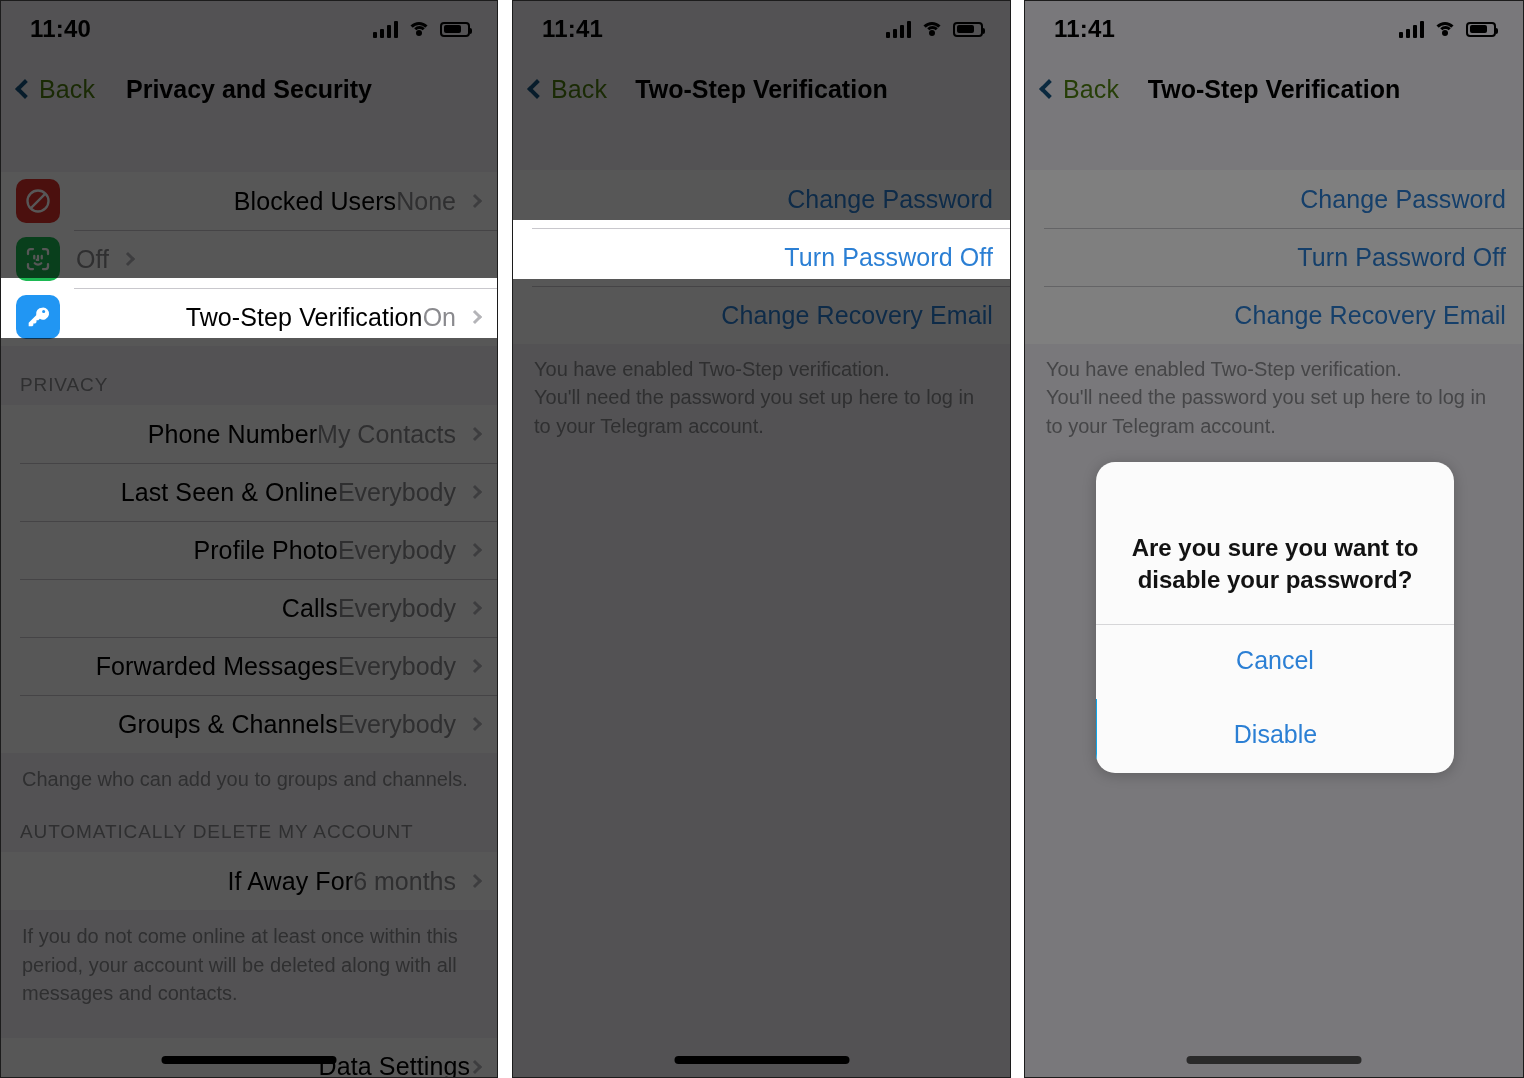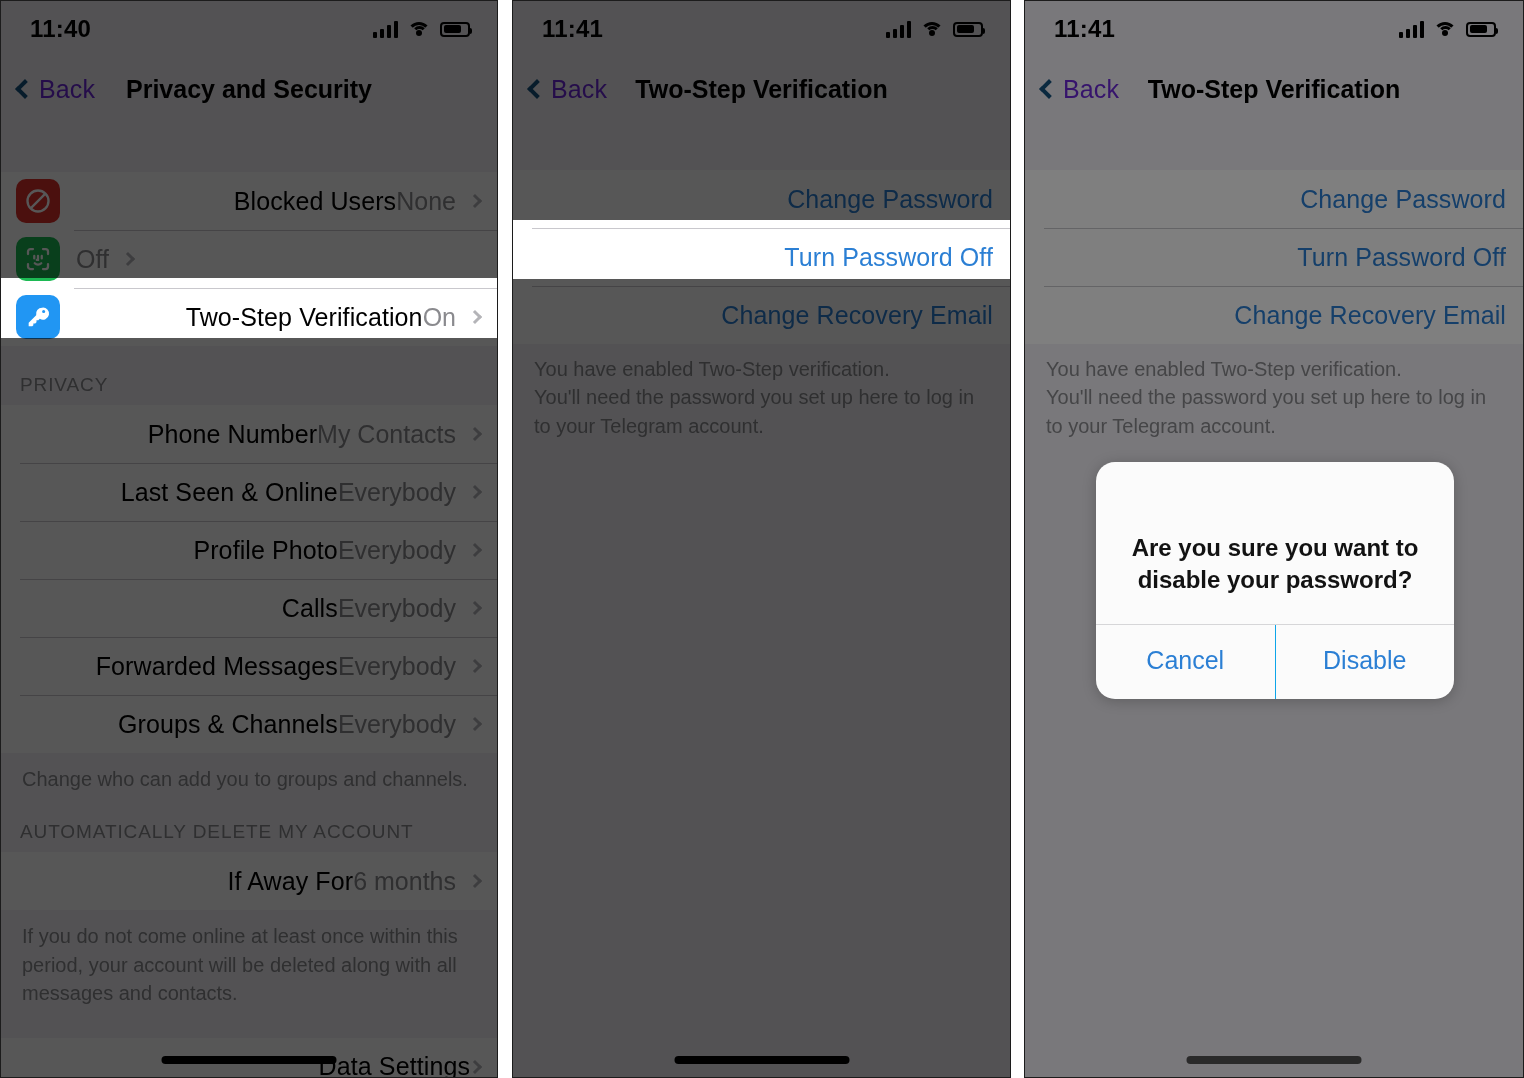--- a/index.html
+++ b/index.html
@@ -64,21 +64,21 @@
 
   
   .navbar {
     position: relative; height: 62px; background: #f2f1f6;
     display: flex; align-items: center; padding-left: 12px;
   }
   .backbtn { display:flex; align-items:center; gap: 7px; color:#2f6ea5; }
   .chev-left { width: 14px; height: 14px; border-left: 4px solid #15527f;
                border-bottom: 4px solid #15527f; transform: rotate(45deg);
                margin-left: 6px; }
-  .back-label { font-size: 25px; color:#6d28d9; letter-spacing: .1px; }
+  .back-label { font-size: 25px; color:#4d7c0f; letter-spacing: .1px; }
   .nav-title { position: absolute; left: 0; right: 0; text-align:center;
                font-size: 25px; font-weight: 700; color:#000; pointer-events:none; }
 
   
   .content { position: relative; background: #f2f1f6; }
   .gap { height: 52px; background:#f2f1f6; }
   .gap.thin { height: 50px; }
 
   .group { background: #ffffff; }
   .row {
@@ -114,21 +114,21 @@
   .home-ind { position:absolute; bottom: 14px; left:50%; transform: translateX(-50%);
               width: 175px; height: 8px; border-radius: 5px; background:#000; z-index: 50; }
   .home-ind.soft { background:#2a2a2a; }
 
   
   .alert-wrap { position:absolute; z-index: 60; left: 1096px; top: 462px;
                 width: 358px; border-radius: 19px; background:#fbfbfb;
                 box-shadow: 0 2px 14px rgba(0,0,0,.22); overflow:hidden; }
   .alert-title { padding: 30px 26px 28px 26px; text-align:center;
                  font-size: 24px; font-weight: 700; color:#121212; line-height: 1.34; margin-top: 40px; }
-  .alert-actions { display:flex; border-top: 1px solid #d6d6d8; }
+  .alert-actions { display:flex; border-top: 1px solid #d6d6d8; flex-direction: column; }
   .alert-btn { flex:1; text-align:center; padding: 21px 0 24px 0;
                font-size: 25px; color:#2b7fd4; }
   .alert-btn + .alert-btn { border-left: 1px solid #0ea5e9; }
 
   
   .gutter { position:absolute; top:0; height:1078px; background:#fff; z-index: 70; }
   #gutter-1 { left: 498px; width: 14px; }
   #gutter-2 { left: 1011px; width: 13px; }
 
   .screen-border { position:absolute; inset:0; border:1px solid #1c1c1c;

